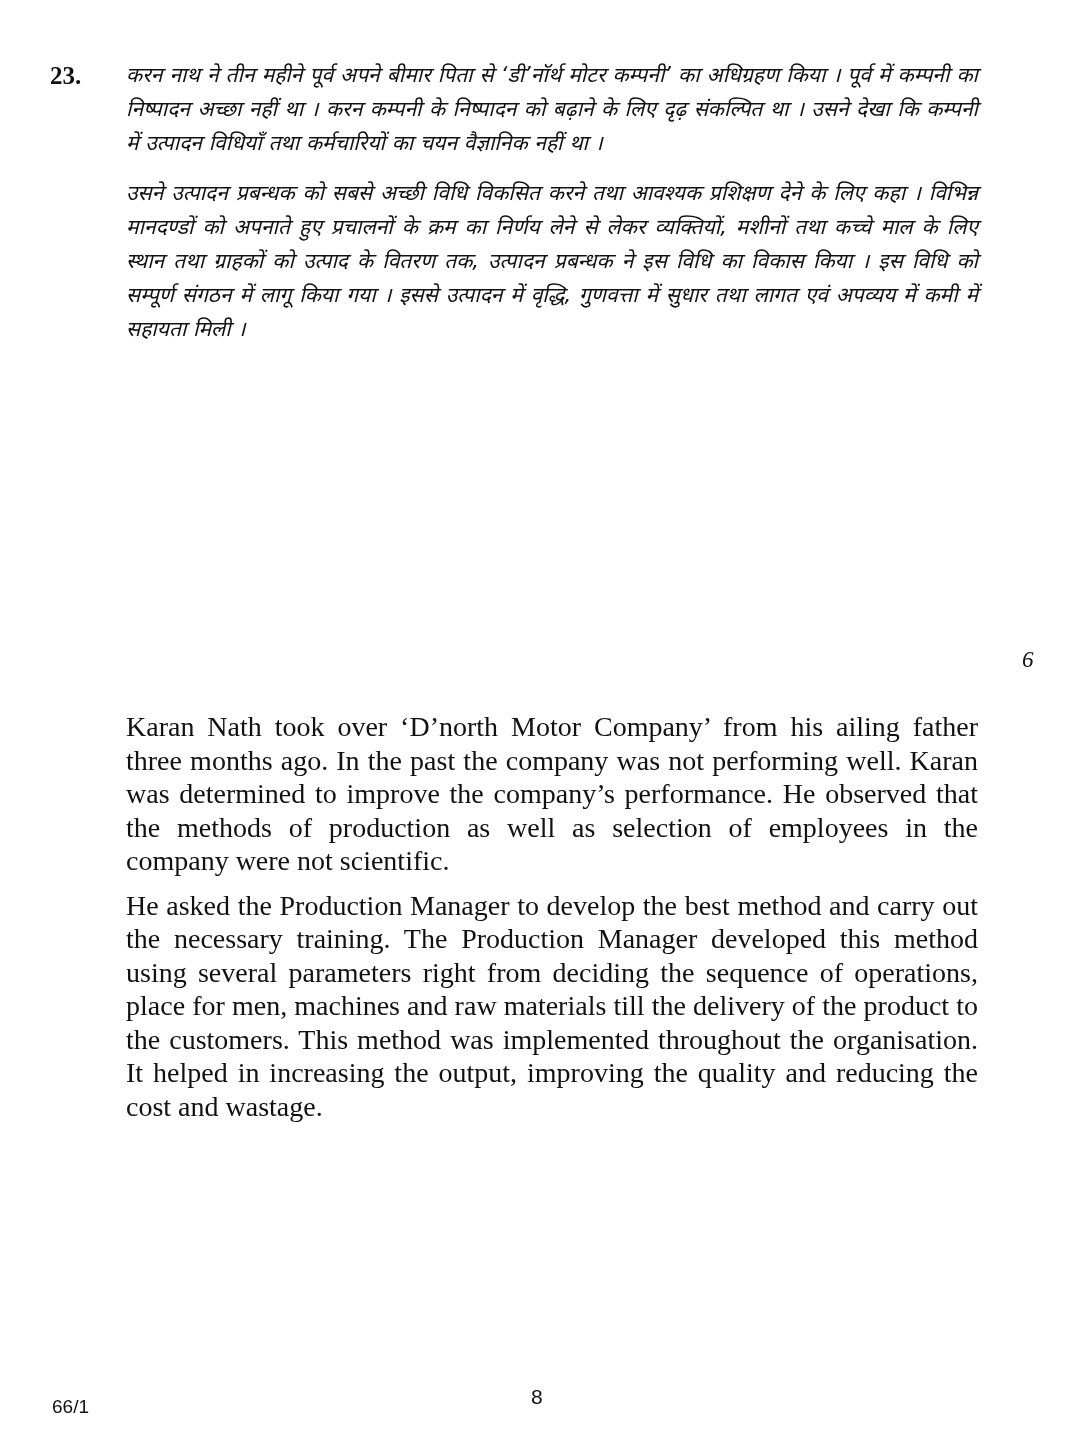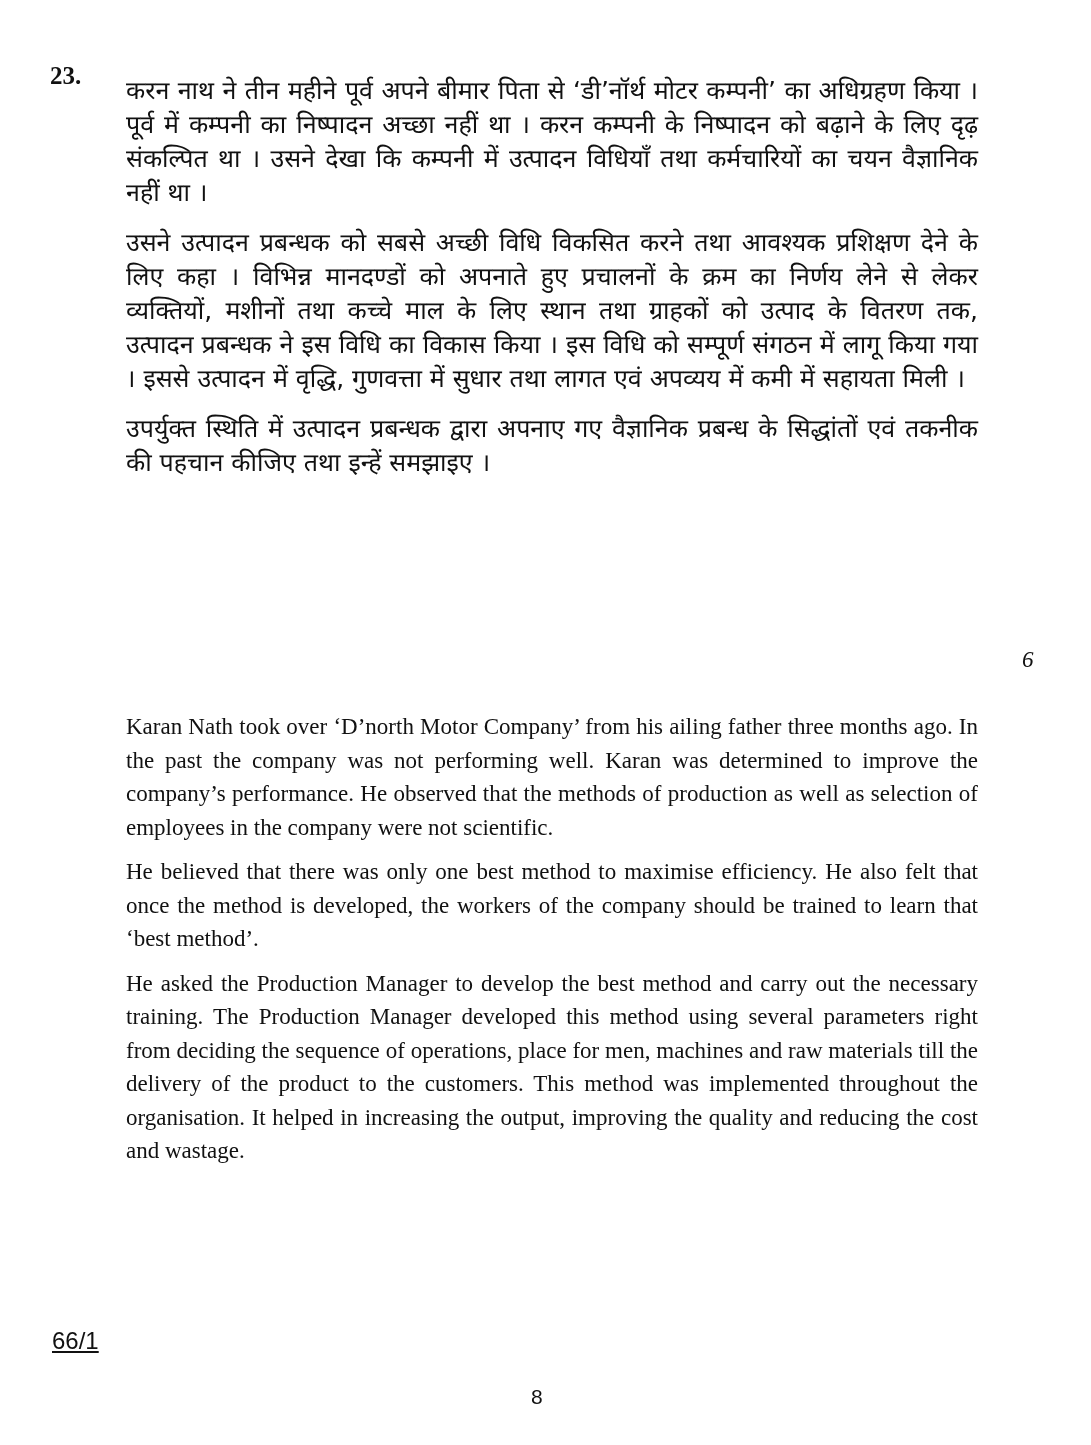--- a/index.html
+++ b/index.html
@@ -6,47 +6,45 @@
   body {
     width: 1091px; height: 1445px; position: relative; overflow: hidden;
     color: #111; font-family: "DejaVu Serif", serif;
   }
   .qnum {
     position: absolute; left: 50px; top: 62px;
     font-family: "Liberation Serif", serif; font-weight: bold; font-size: 25px;
   }
   .block { position: absolute; left: 126px; width: 852px; }
   .hi {
-    font-family: "DejaVu Sans", sans-serif; font-size: 25px;
-    line-height: 34px; text-align: justify; margin: 16px 0 16px 0;
+    font-family: "DejaVu Sans", sans-serif; font-size: 21px;
+    line-height: 34px; text-align: justify; margin: 0 0 16px 0; font-style: italic;
   }
   .en {
-    font-family: "Liberation Serif", serif; font-size: 23px;
+    font-family: "Liberation Serif", serif; font-size: 28px;
     line-height: 33.5px; text-align: justify; margin: 0 0 11px 0;
   }
   .marks {
     position: absolute; left: 1022px; top: 647px;
     font-family: "Liberation Serif", serif; font-style: italic; font-size: 23px;
   }
-  .footer-code { position: absolute; left: 52px; top: 1327px; font-family: "Liberation Sans", sans-serif; font-size: 24px; text-decoration: underline; }
+  .footer-code { position: absolute; left: 52px; top: 1396px; font-family: "Liberation Sans", sans-serif; font-size: 19px; }
   .footer-page { position: absolute; left: 531px; top: 1385px; font-family: "Liberation Sans", sans-serif; font-size: 21px; }
 </style>
 </head>
 <body>
 
 <div class="qnum">23.</div>
 
 <div class="block" style="top:58px;">
   <p class="hi">करन नाथ ने तीन महीने पूर्व अपने बीमार पिता से ‘डी’नॉर्थ मोटर कम्पनी’ का अधिग्रहण किया । पूर्व में कम्पनी का निष्पादन अच्छा नहीं था । करन कम्पनी के निष्पादन को बढ़ाने के लिए दृढ़ संकल्पित था । उसने देखा कि कम्पनी में उत्पादन विधियाँ तथा कर्मचारियों का चयन वैज्ञानिक नहीं था ।</p>
   <p class="hi">उसने उत्पादन प्रबन्धक को सबसे अच्छी विधि विकसित करने तथा आवश्यक प्रशिक्षण देने के लिए कहा । विभिन्न मानदण्डों को अपनाते हुए प्रचालनों के क्रम का निर्णय लेने से लेकर व्यक्तियों, मशीनों तथा कच्चे माल के लिए स्थान तथा ग्राहकों को उत्पाद के वितरण तक, उत्पादन प्रबन्धक ने इस विधि का विकास किया । इस विधि को सम्पूर्ण संगठन में लागू किया गया । इससे उत्पादन में वृद्धि, गुणवत्ता में सुधार तथा लागत एवं अपव्यय में कमी में सहायता मिली ।</p>
-  <p class="hi">उपर्युक्त स्थिति में उत्पादन प्रबन्धक द्वारा अपनाए गए वैज्ञानिक प्रबन्ध के सिद्धांतों एवं तकनीक की पहचान कीजिए तथा इन्हें समझाइए ।</p>
 </div>
 
 <div class="marks">6</div>
 
 <div class="block" style="top:710px;">
   <p class="en">Karan Nath took over ‘D’north Motor Company’ from his ailing father three months ago.  In the past the company was not performing well. Karan was determined to improve the company’s performance. He observed that the methods of production as well as selection of employees in the company were not scientific.</p>
-  <p class="en">He believed that there was only one best method to maximise  efficiency. He also felt that once the method is developed, the workers of the company should be trained to learn that ‘best method’.</p>
   <p class="en">He asked the Production Manager to develop the best method and carry out the necessary training. The Production Manager developed this method using several parameters right from deciding the sequence of operations, place for men, machines and raw materials till the delivery of the product to the customers. This method was implemented throughout the organisation. It helped in increasing the output, improving the quality and reducing the cost and wastage.</p>
 </div>
 
 <div class="footer-code">66/1</div>
 <div class="footer-page">8</div>
 
 </body></html>

